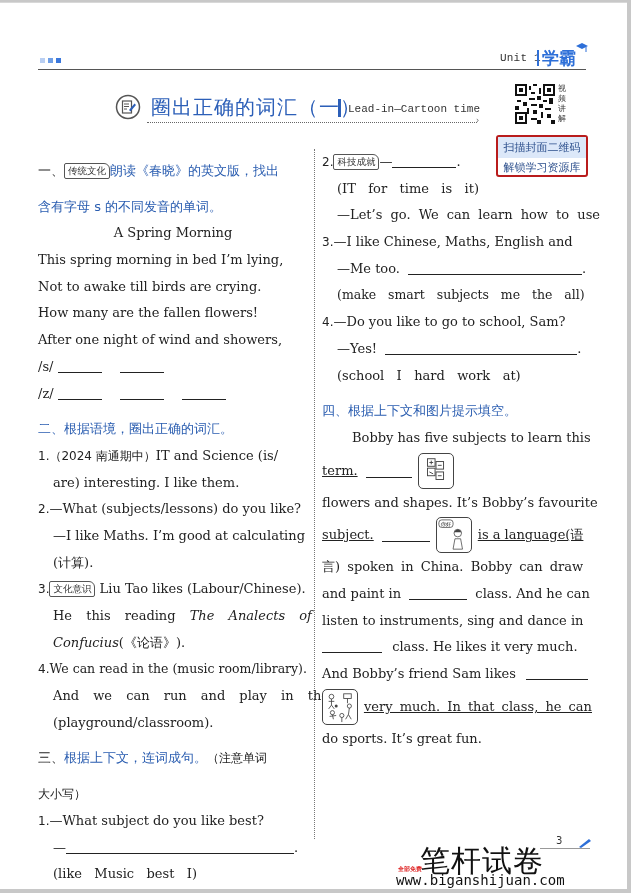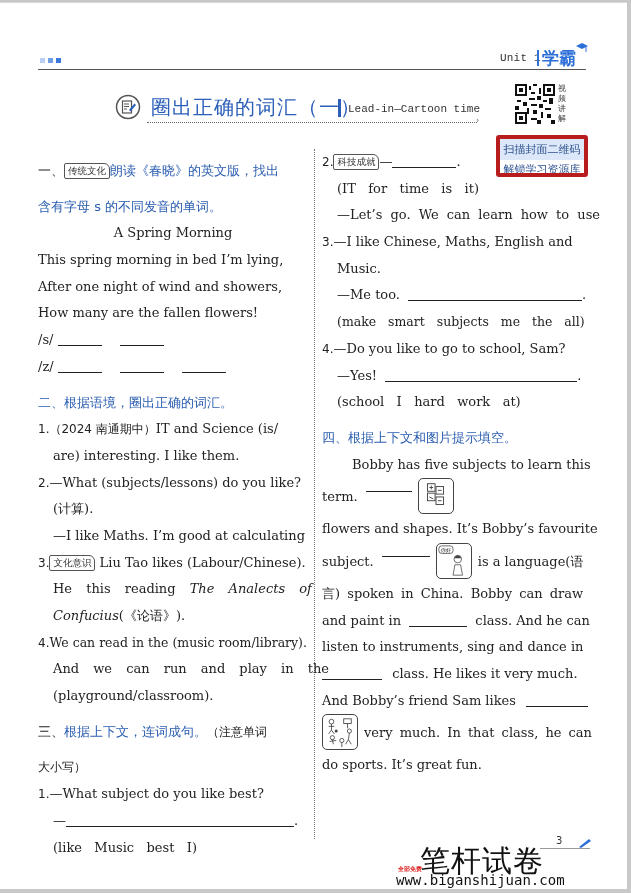--- a/index.html
+++ b/index.html
@@ -27,21 +27,21 @@
   .title-bar { position: absolute; left: 338px; top: 96px; width: 3px; height: 18px; background: #2c5fb8; }
   .title-sub { position: absolute; left: 348px; top: 100px; font-family: Liberation Mono, monospace; font-size: 11px; color: #333; }
   .title-dots { position: absolute; left: 147px; top: 119px; width: 330px; border-bottom: 1.5px dotted #666; }
   .title-arrow { position: absolute; left: 476px; top: 113px; font-size: 8px; color: #666; font-family: "DejaVu Sans", sans-serif; }
 
   
   .qr { position: absolute; left: 515px; top: 81px; width: 40px; height: 40px; }
   .qr-label { position: absolute; left: 558px; top: 81px; width: 10px; font-family: "DejaVu Sans", sans-serif; font-size: 8px; line-height: 10px; color: #444; }
   .scan-box {
     position: absolute; left: 496px; top: 132px; width: 92px; height: 42px;
-    border: 4px solid #b91c1c; border-radius: 3px; background: #fff;
+    border: 2px solid #b91c1c; border-radius: 3px; background: #fff;
     font-family: "DejaVu Sans", sans-serif; font-size: 11px; color: #2c4f8c; text-align: center; overflow: hidden;
   }
   .scan-box .l1 { height: 21px; line-height: 21px; background: #dce8f9; }
   .scan-box .l2 { height: 20px; line-height: 20px; }
 
   
   .col-left { position: absolute; left: 38px; top: 146px; width: 270px; }
   .col-right { position: absolute; left: 322px; top: 146px; width: 270px; }
   .divider { position: absolute; left: 314px; top: 146px; width: 0; height: 690px; border-left: 1.5px dotted #777; }
 
@@ -53,21 +53,21 @@
     display: inline-block; font-family: "DejaVu Sans", sans-serif; font-size: 9.5px; line-height: 14px; height: 16px;
     padding: 0 3px; border: 1px solid #555; border-radius: 2px 6px 2px 2px; color: #333; vertical-align: 1px;
   }
   .num { font-family: "DejaVu Sans", sans-serif; font-size: 12px; }
   .indent { padding-left: 15px; }
   .blank { display: inline-block; border-bottom: 1px solid #222; height: 14px; vertical-align: -2px; }
   .center { text-align: center; }
   .ital { font-style: italic; }
   .spread { word-spacing: 10px; }
 
-  .pic-line { height: 38px; line-height: 38px; font-size: 13px; white-space: nowrap; display: flex; align-items: flex-start; }
+  .pic-line { height: 38px; line-height: 38px; font-size: 13px; white-space: nowrap; display: flex; align-items: center; text-decoration: underline; }
   .pic {
     display: inline-block; width: 36px; height: 36px; border: 1px solid #444; border-radius: 5px;
     margin: 0 6px; position: relative; background: #fff;
   }
   .pic svg { width: 100%; height: 100%; }
 
   
   .pg-num { position: absolute; left: 556px; top: 832px; font-family: "DejaVu Sans", sans-serif; font-size: 10px; color: #333; }
   .pg-rule { position: absolute; left: 540px; top: 845px; width: 50px; height: 1px; background: #999; }
   .pencil { position: absolute; left: 578px; top: 835px; width: 14px; height: 10px; }
@@ -154,22 +154,23 @@
 
   <div class="divider"></div>
 
   <div class="col-left">
     <div class="line sec-head">
       <span>一、</span><span class="tag">传统文化</span><span class="blue">朗读《春晓》的英文版，找出</span>
     </div>
     <div class="line sec-head blue">含有字母 s 的不同发音的单词。</div>
     <div class="line center">A Spring Morning</div>
     <div class="line">This spring morning in bed I’m lying,</div>
+    <div class="line">Not to awake till birds are crying.</div>
+    <div class="line">How many are the fallen flowers!</div>
     <div class="line">After one night of wind and showers,</div>
-    <div class="line">How many are the fallen flowers!</div>
     <div class="line">
       <span>/s/</span>
       <span class="blank" style="width:44px"></span>
       <span class="blank" style="width:44px;margin-left:14px"></span>
     </div>
     <div class="line">
       <span>/z/</span>
       <span class="blank" style="width:44px"></span>
       <span class="blank" style="width:44px;margin-left:14px"></span>
       <span class="blank" style="width:44px;margin-left:14px"></span>
@@ -178,22 +179,22 @@
     <div class="line sec-head"><span class="blue">二、根据语境，圈出正确的词汇。</span></div>
 
     <div class="line">
       <span class="num">1.</span><span class="zh" style="font-size:12px">（2024 南通期中）</span><span>IT and Science (is/</span>
     </div>
     <div class="line indent">are) interesting. I like them.</div>
 
     <div class="line">
       <span class="num">2.</span><span>—What (subjects/lessons) do you like?</span>
     </div>
+    <div class="line indent">—I like Maths. I’m good at calculating</div>
     <div class="line indent">(计算).</div>
-    <div class="line indent">—I like Maths. I’m good at calculating</div>
 
     <div class="line">
       <span class="num">3.</span><span class="tag">文化意识</span>
       <span>Liu Tao likes (Labour/Chinese).</span>
     </div>
     <div class="line indent spread">
       <span>He this reading </span><span class="ital">The Analects of</span>
     </div>
     <div class="line indent">
       <span class="ital">Confucius</span><span>(《论语》).</span>
@@ -222,21 +223,20 @@
   <div class="col-right">
     <div class="line">
       <span class="num">2.</span><span class="tag">科技成就</span><span>—</span><span class="blank" style="width:64px"></span>.
     </div>
     <div class="line indent" style="white-space:pre">(IT   for   time   is   it)</div>
     <div class="line indent spread" style="word-spacing:4px">—Let’s go. We can learn how to use</div>
 
     <div class="line">
       <span class="num">3.</span><span>—I like Chinese, Maths, English and</span>
     </div>
-    <div class="line indent">Music.</div>
     <div class="line indent">
       <span>—Me too.</span>
       <span class="blank" style="width:174px;margin-left:4px"></span>.
     </div>
     <div class="line indent" style="white-space:pre;font-size:12.5px">(make   smart   subjects   me   the   all)</div>
 
     <div class="line">
       <span class="num">4.</span><span>—Do you like to go to school, Sam?</span>
     </div>
     <div class="line indent">

